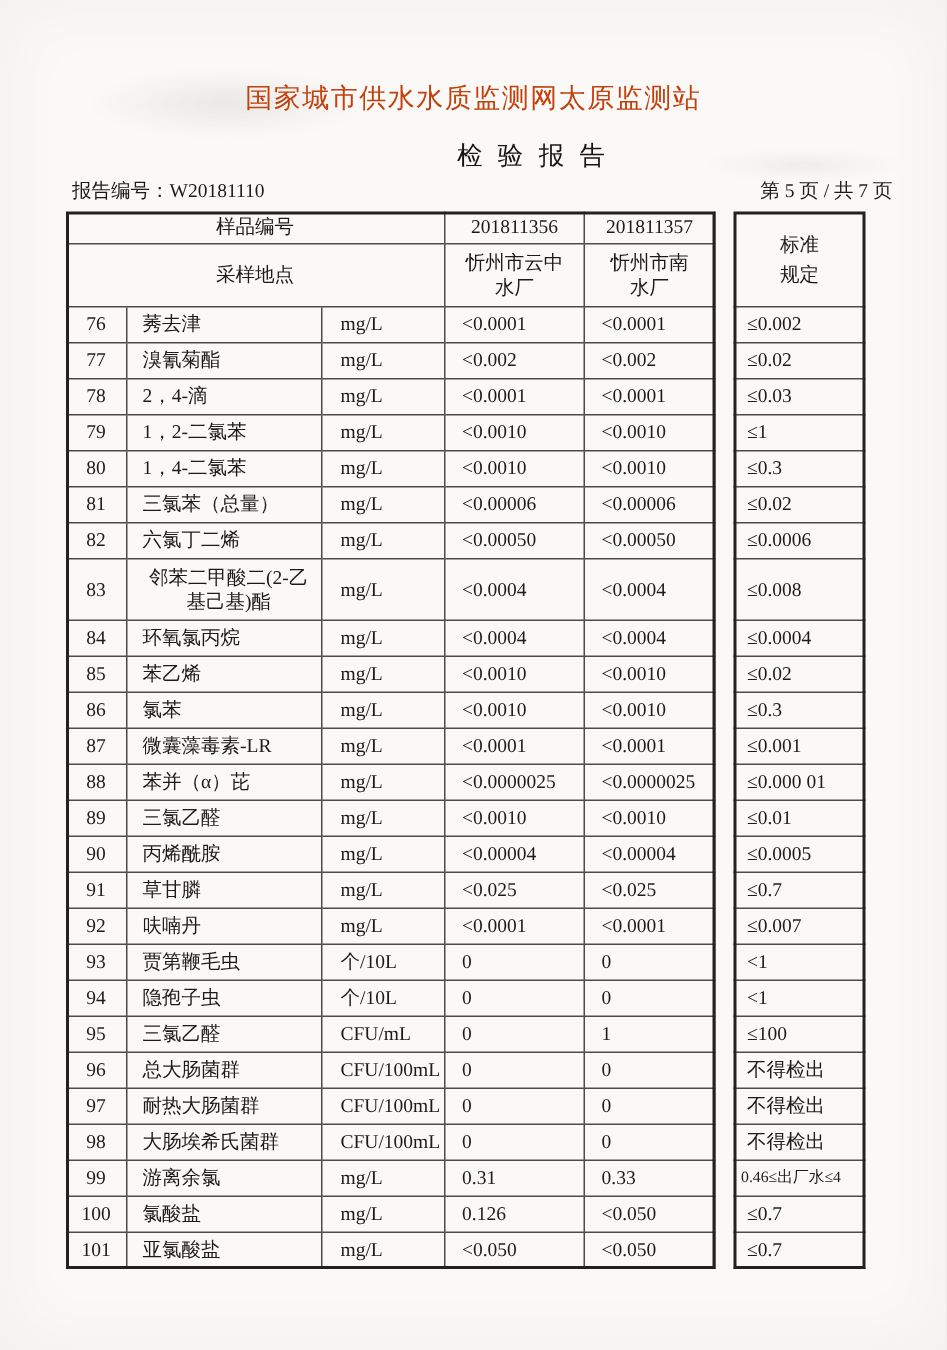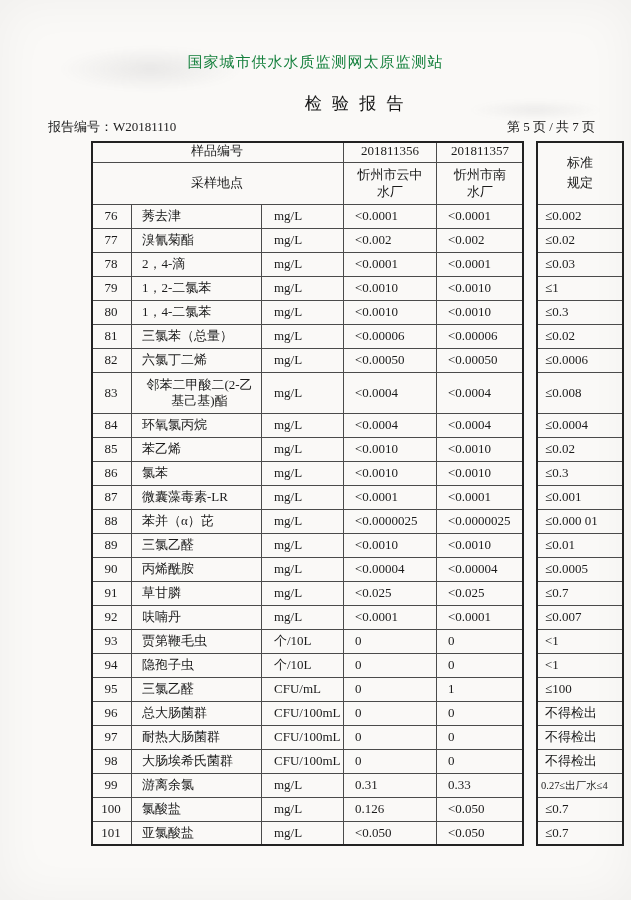--- a/index.html
+++ b/index.html
@@ -21,33 +21,33 @@
   .smudge{position:absolute;pointer-events:none;}
   .smudge.s1{left:58px;top:46px;width:185px;height:46px;
     background:radial-gradient(ellipse at center, rgba(90,90,100,0.10), rgba(0,0,0,0) 70%);
     filter:blur(2px);}
   .smudge.s2{left:468px;top:100px;width:135px;height:20px;
     background:radial-gradient(ellipse at center, rgba(90,90,100,0.08), rgba(0,0,0,0) 70%);
     filter:blur(2px);}
 
   .station-title{
     position:absolute;top:53px;left:0;width:100%;
-    text-align:center;font-size:15px;letter-spacing:1px;color:#15803d;
+    text-align:center;font-size:18px;letter-spacing:1px;color:#c2410c;
   }
   .report-title{
     position:absolute;top:92px;left:0;width:100%;
     text-align:center;font-size:17px;letter-spacing:3px;color:#151515;padding-left:40px;
   }
   .meta-row{
     position:absolute;top:118px;left:48px;right:36px;
     display:flex;justify-content:space-between;align-items:baseline;
     font-size:13px;
   }
 
-  .table-wrap{position:absolute;top:141px;left:44px;width:533px;margin-left:47px;}
+  .table-wrap{position:absolute;top:141px;left:44px;width:533px;}
   .grid{
     position:relative;
     display:grid;
     grid-template-columns:41px 130px 82px 93px 87px 12px 88px;
   }
   .cell{
     box-sizing:border-box;
     display:flex;align-items:center;
     border-right:1px solid var(--line);
     border-bottom:1px solid var(--line);
@@ -300,21 +300,21 @@
   <div class="cell c-val">0</div>
   <div class="c-gap"></div>
   <div class="cell c-std">不得检出</div>
 
   <div class="cell c-no">99</div>
   <div class="cell c-item">游离余氯</div>
   <div class="cell c-unit">mg/L</div>
   <div class="cell c-val">0.31</div>
   <div class="cell c-val">0.33</div>
   <div class="c-gap"></div>
-  <div class="cell c-std small">0.27≤出厂水≤4</div>
+  <div class="cell c-std small">0.46≤出厂水≤4</div>
 
   <div class="cell c-no">100</div>
   <div class="cell c-item">氯酸盐</div>
   <div class="cell c-unit">mg/L</div>
   <div class="cell c-val">0.126</div>
   <div class="cell c-val">&lt;0.050</div>
   <div class="c-gap"></div>
   <div class="cell c-std">≤0.7</div>
 
   <div class="cell c-no">101</div>

